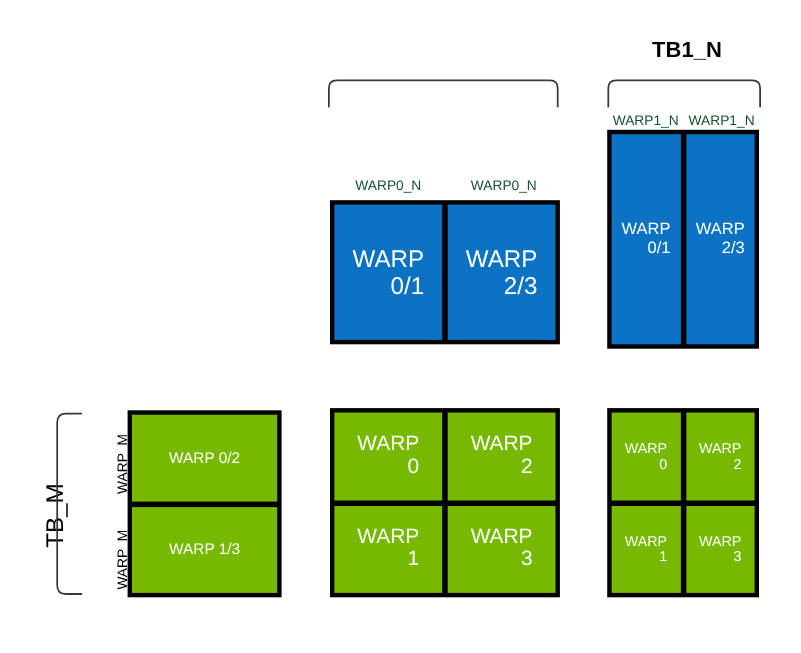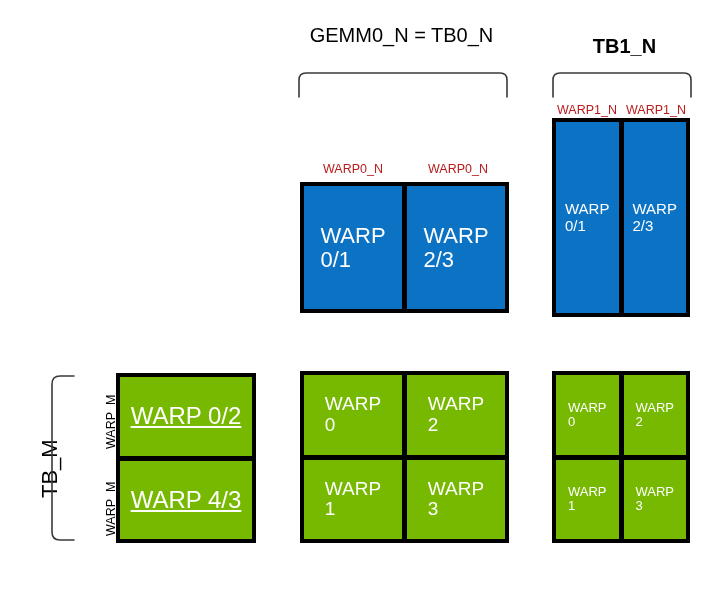--- a/index.html
+++ b/index.html
@@ -28,21 +28,21 @@
     white-space: pre;
     text-align: center;
     font-family: "Liberation Sans", sans-serif;
   }
 
   
   .collabel {
     position: absolute;
     font-size: 12.5px;
     line-height: 14px;
-    color: #b91c1c;
+    color: #14532d;
     white-space: nowrap;
     text-align: center;
     font-family: "Liberation Sans", sans-serif;
   }
 
   
   .rotlabel {
     position: absolute;
     font-size: 12.5px;
     line-height: 14px;
@@ -70,45 +70,44 @@
     box-sizing: border-box;
     background: #000000;
   }
   .block.vertical { flex-direction: column; }
 
   .cell {
     box-sizing: border-box;
     display: flex;
     align-items: center;
     justify-content: center;
-    text-align: left;
+    text-align: right;
     color: #ffffff;
     white-space: pre-line;
     font-family: "Liberation Sans", sans-serif;
     line-height: 1.08;
   }
   .cell.blue  { background: #0b72c4; }
   .cell.green { background: #76b900; }
 
   .fs-22 { font-size: 22px; }
-  .fs-20 { font-size: 24px; text-decoration: underline; }
+  .fs-20 { font-size: 14px; }
   .fs-19 { font-size: 19px; }
   .fs-15 { font-size: 15px; }
   .fs-13 { font-size: 13px; }
 
   
   .brace { position: absolute; }
   .brace svg { display: block; }
 </style>
 </head>
 <body>
 
 <div id="canvas">
 
-  <div class="heading" style="left:299px; top:22px; width:205px;">GEMM0_N = TB0_N</div>
 
   <div class="heading" style="left:552px; top:33px; width:145px;font-weight:bold;">TB1_N</div>
 
   <div class="brace" style="left:297px; top:68px;">
     <svg width="212" height="30" viewBox="0 0 212 30">
       <path d="M2,29 L2,12 Q2,5 9,5 L203,5 Q210,5 210,12 L210,29" fill="none" stroke="#3a3a3a" stroke-width="1.6" stroke-linecap="round"></path>
     </svg>
   </div>
 
   <div class="brace" style="left:551px; top:68px;">
@@ -143,21 +142,21 @@
     <svg width="26" height="168" viewBox="0 0 26 168">
       <path d="M24,2 L10,2 Q2,2 2,10 L2,158 Q2,166 10,166 L24,166" fill="none" stroke="#3a3a3a" stroke-width="1.6" stroke-linecap="round"></path>
     </svg>
   </div>
 
   <div class="rotlabel" style="left:104px; top:449px;">WARP_M</div>
   <div class="rotlabel" style="left:104px; top:536px;">WARP_M</div>
 
   <div class="block vertical" style="left:116px; top:373px; width:140px; height:170px; padding:4px; gap:5px;">
     <div class="cell green fs-20" style="flex:1;">WARP 0/2</div>
-    <div class="cell green fs-20" style="flex:1;">WARP 4/3</div>
+    <div class="cell green fs-20" style="flex:1;">WARP 1/3</div>
   </div>
 
   <div class="block vertical" style="left:300px; top:371px; width:209px; height:172px; padding:4px; gap:5px;">
     <div style="flex:1; display:flex; gap:5px;">
       <div class="cell green fs-19" style="flex:1;">WARP
 0</div>
       <div class="cell green fs-19" style="flex:1;">WARP
 2</div>
     </div>
     <div style="flex:1; display:flex; gap:5px;">

